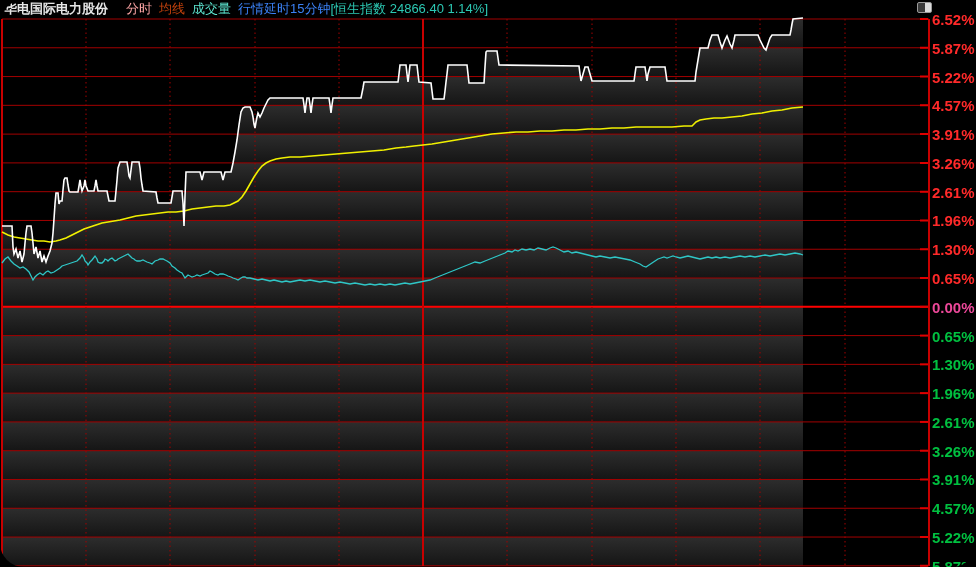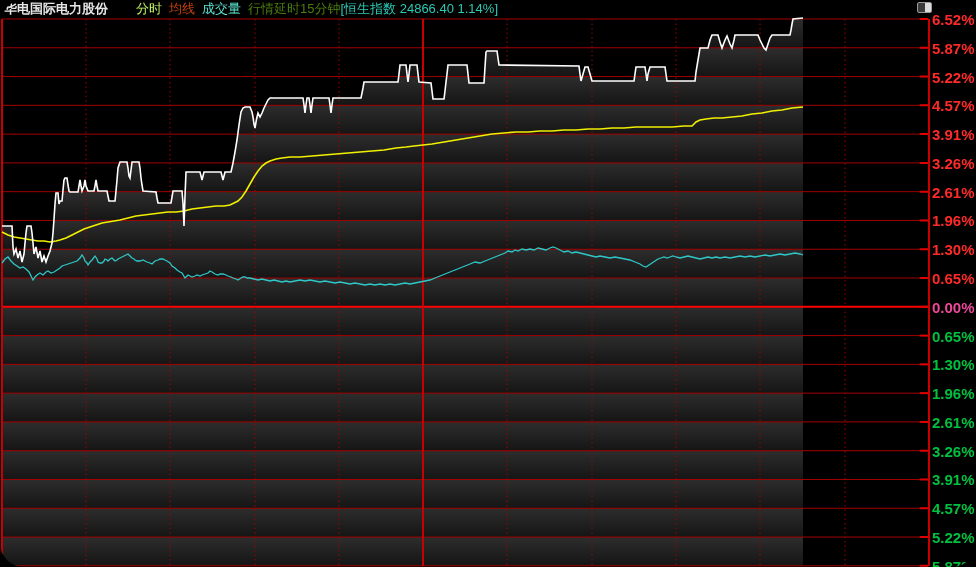--- a/index.html
+++ b/index.html
@@ -1,24 +1,24 @@
 <!DOCTYPE html>
 <html><head>
 <meta charset="utf-8">
 <style>
   html,body{margin:0;padding:0;background:#000;}
   #screen{position:relative;width:976px;height:567px;background:#000;overflow:hidden;
           font-family:Liberation Sans, sans-serif;border-radius:24px;}
   #header{position:absolute;left:0;top:0;width:976px;height:18px;display:flex;
           align-items:center;white-space:nowrap;font-size:13px;}
   #header .h-name{color:#e6e6e6;font-weight:bold;margin-left:4px;}
-  #header .h-tab{color:#bef264;margin-left:28px;}
+  #header .h-tab{color:#fca5a5;margin-left:18px;}
   #header .h-ma{color:#c2410c;margin-left:7px;}
   #header .h-vol{color:#5eead4;margin-left:7px;}
-  #header .h-delay{color:#4d7c0f;margin-left:7px;}
+  #header .h-delay{color:#3b82f6;margin-left:7px;}
   #header .h-index{color:#2cc9b4;}
   #chart{position:absolute;left:0;top:0;width:976px;height:567px;}
   #axis-labels{position:absolute;left:0;top:0;width:976px;height:567px;pointer-events:none;}
   #axis-labels span{position:absolute;left:932px;font-size:15px;font-weight:bold;line-height:17px;}
   .lab-up{color:#ff2a2a;} .lab-zero{color:#ec4899;} .lab-down{color:#00c040;}
   #panel-icon{position:absolute;left:917px;top:2px;width:13px;height:9px;border:1px solid #9a9a9a;
           border-radius:2px;background:linear-gradient(to right,#3a3a3a 0 55%,#dcdcdc 55% 100%);}
 </style>
 </head>
 <body>

